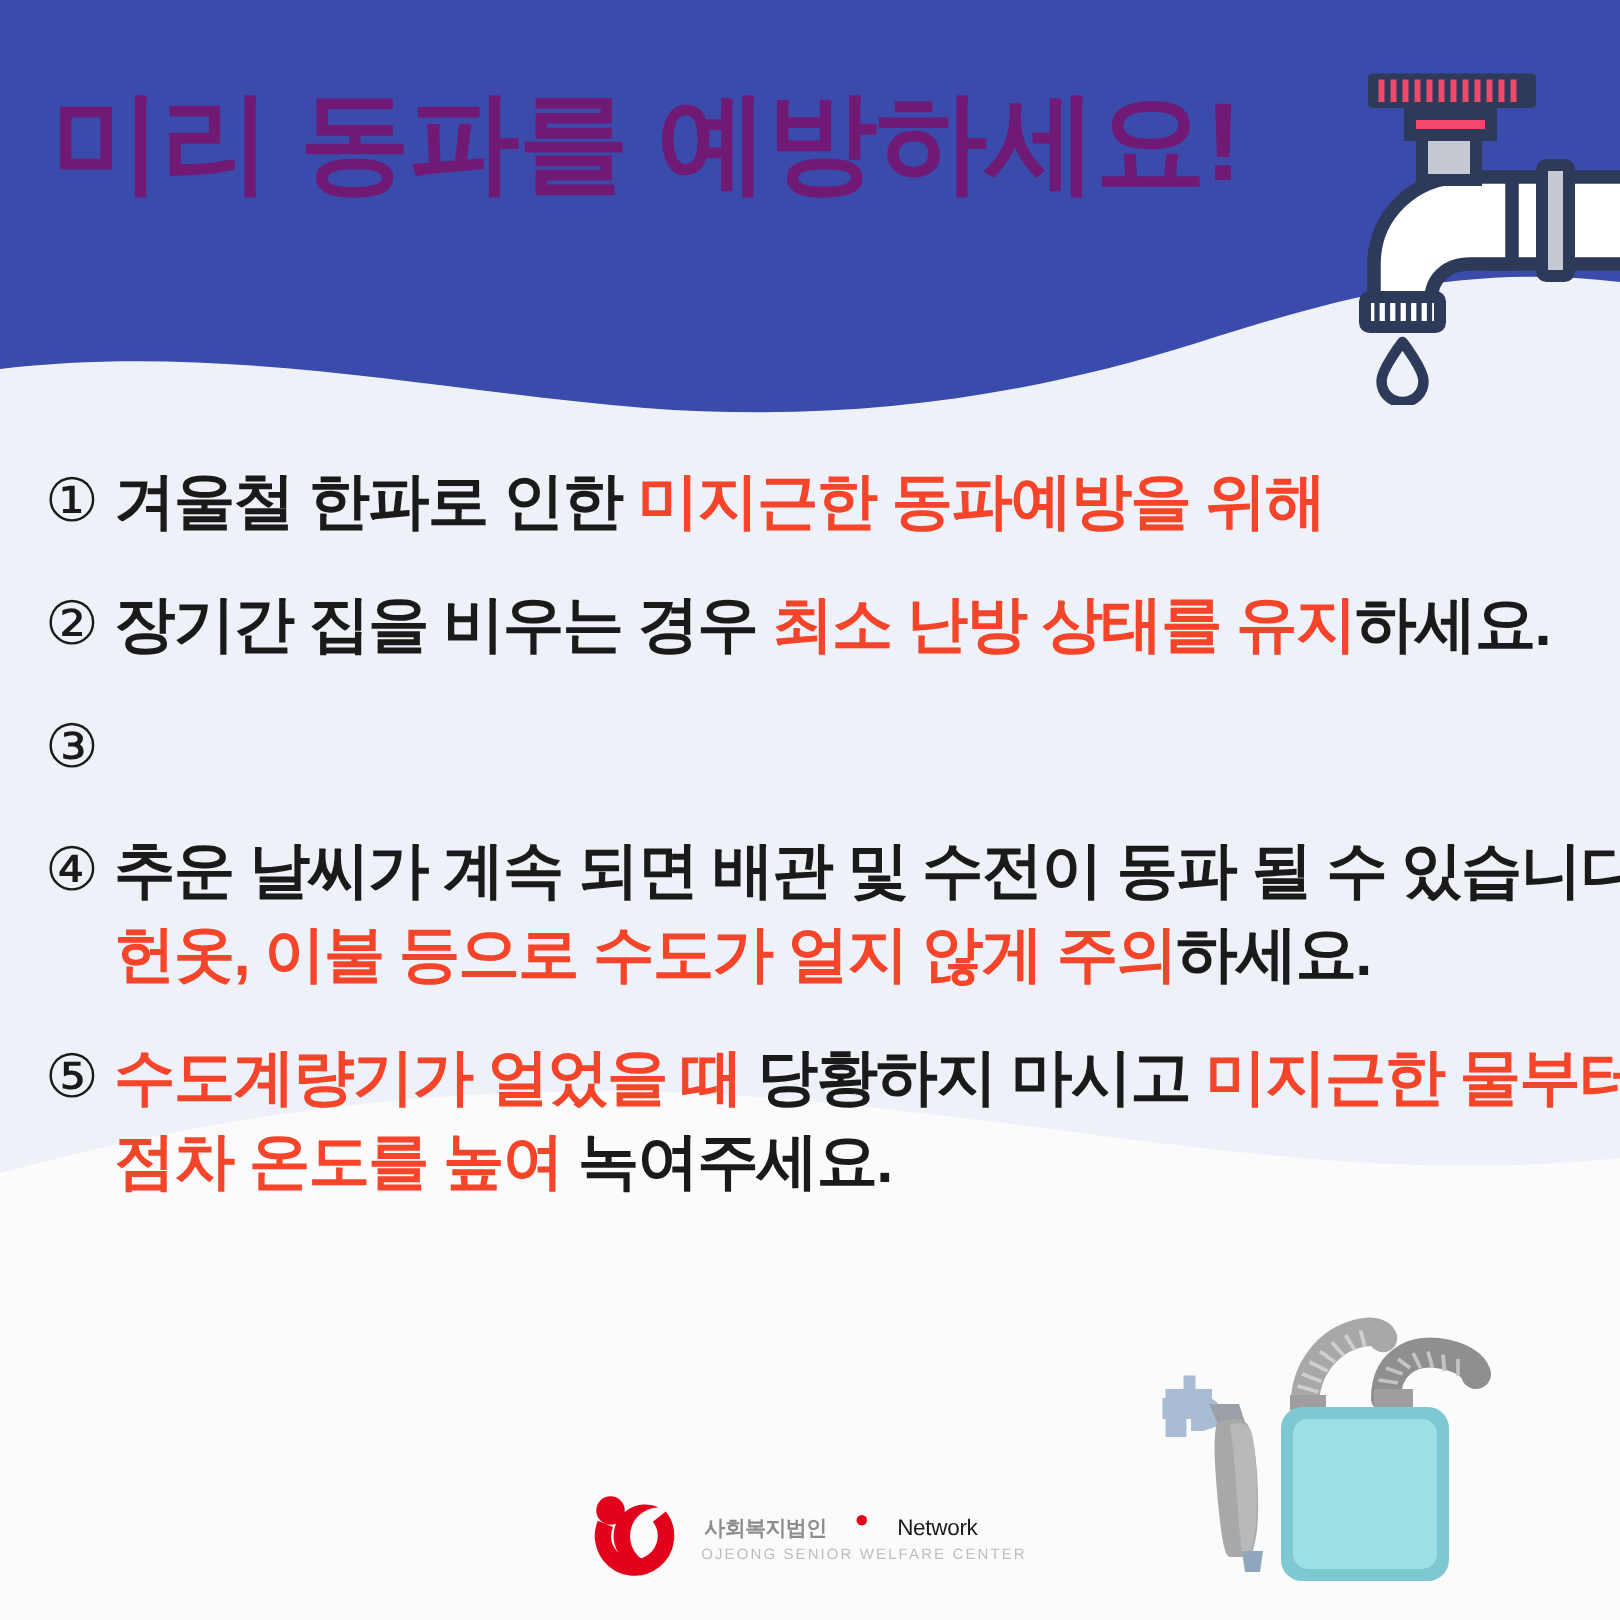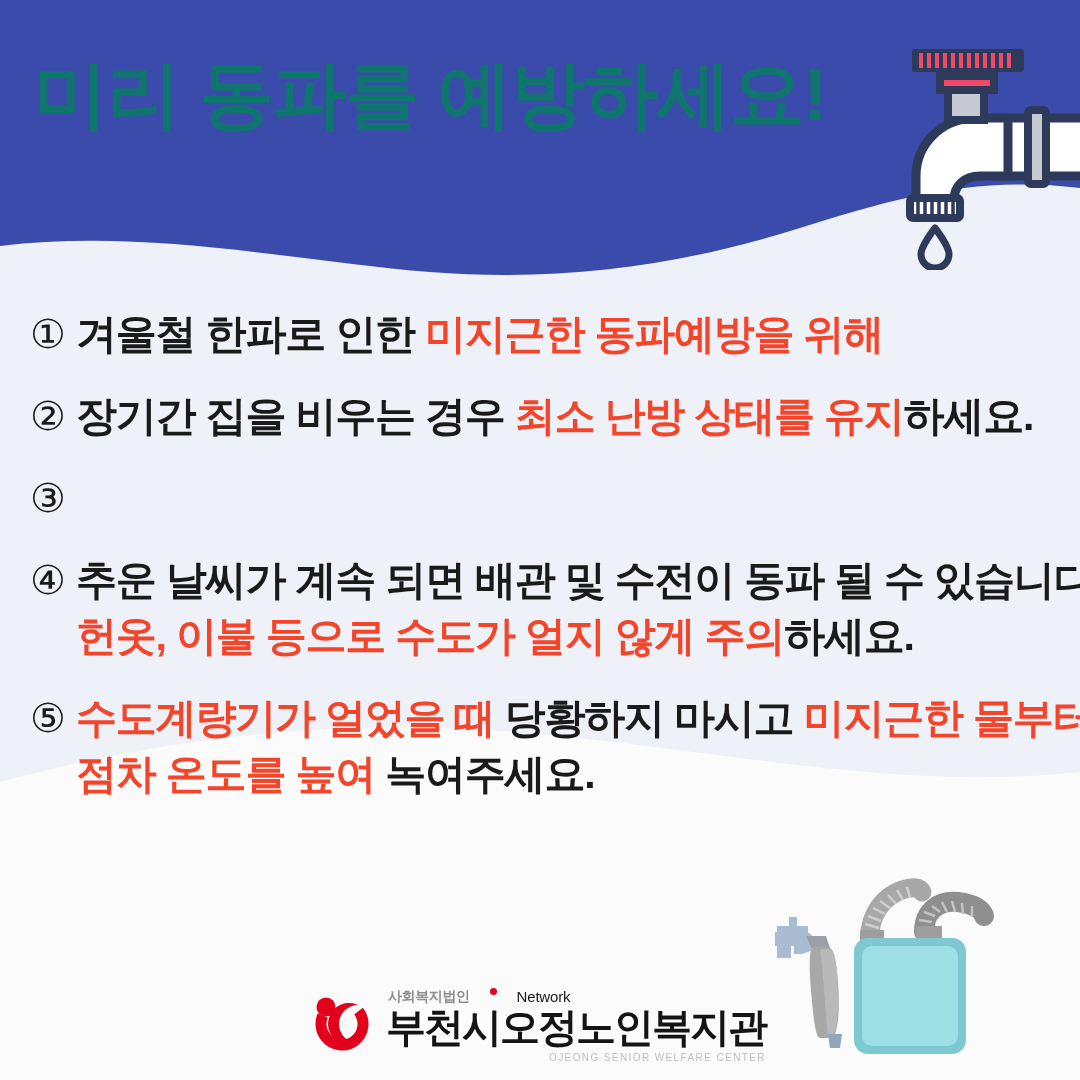--- a/index.html
+++ b/index.html
@@ -39,21 +39,21 @@
     z-index: 5;
   }
   .poster-title {
     position: absolute;
     left: 34px;
     top: 56px;
     margin: 0;
     font-size: 74px;
     line-height: 1.05;
     font-weight: bold;
-    color: #0f766e;
+    color: #701a75;
     letter-spacing: -1px;
     white-space: nowrap;
   }
 
   
   .faucet {
     position: absolute;
     top: 40px;
     left: 888px;
     width: 200px;
@@ -327,19 +327,18 @@
           <path d="M44,8 A21,21 0 1 0 44,46 A16.5,16.5 0 1 1 44,8 Z" fill="#e3001b"></path>
           <circle cx="28" cy="27" r="21" fill="none" stroke="#e3001b" stroke-width="11" stroke-dasharray="88 44" transform="rotate(-38 28 27)"></circle>
         </svg>
       </div>
       <div class="logo-text">
         <div class="logo-supra">
           <span class="logo-supra-ko">사회복지법인</span>
           <span class="logo-supra-dot"></span>
           <span class="logo-supra-en">Network</span>
         </div>
-        <div class="logo-main">부천시오정노인복지관</div>
         <div class="logo-sub">OJEONG SENIOR WELFARE CENTER</div>
       </div>
     </div>
   </div>
 
 </div>
 
 </body></html>

